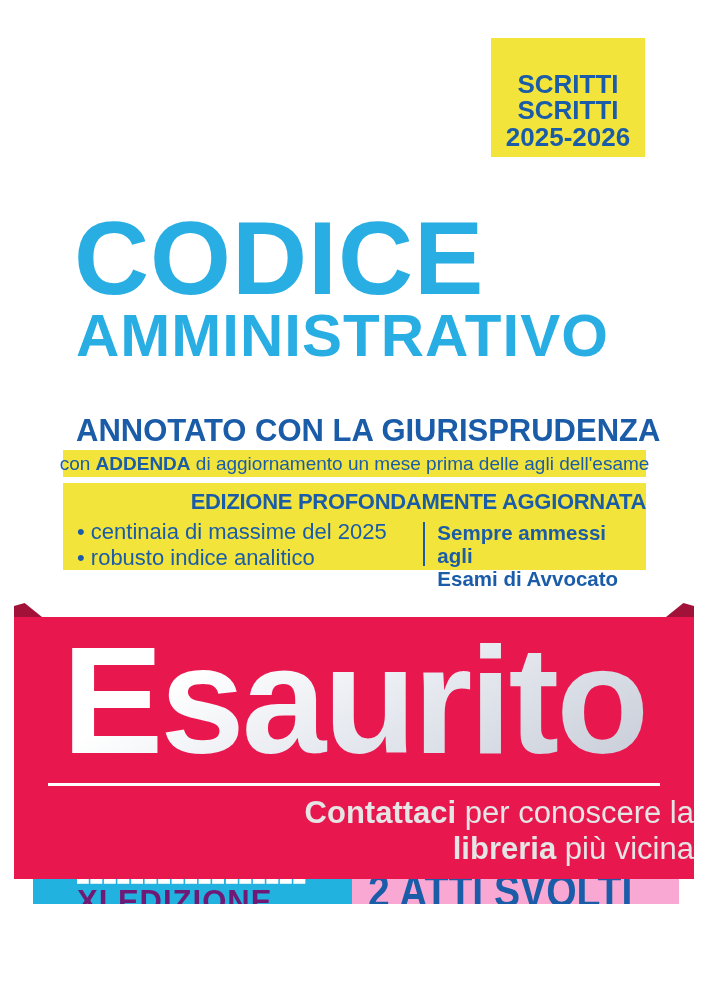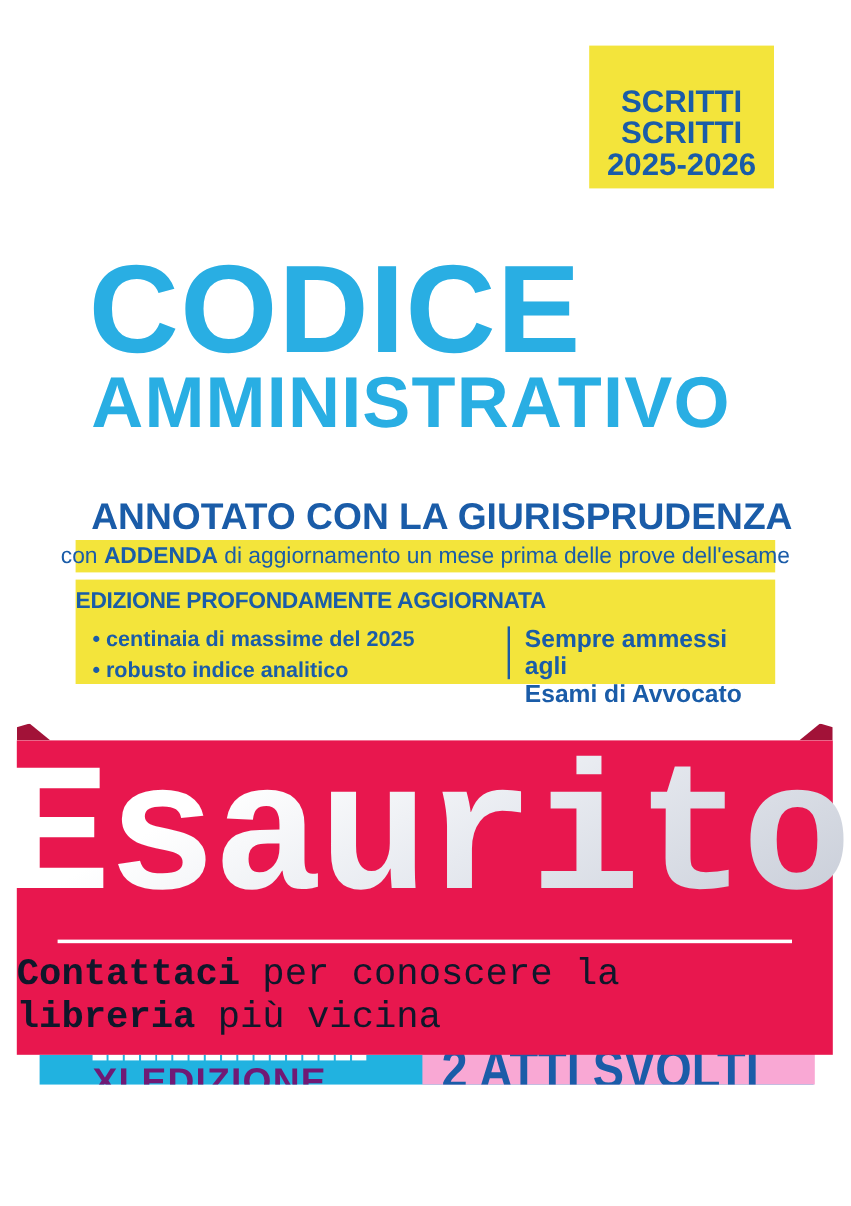--- a/index.html
+++ b/index.html
@@ -36,49 +36,49 @@
     display:flex;align-items:flex-start;justify-content:center;
     font-size:19px;line-height:27px;white-space:pre;
   }
   .addenda b{font-weight:bold;}
   
   .edition-box{
     position:absolute;left:63px;top:483px;width:583px;height:87px;
     background:#f3e43b;color:#1a5ca8;box-sizing:border-box;padding-top:4px;
   }
   .edition-heading{
-    text-align:left;font-weight:bold;font-size:19px;line-height:30px;letter-spacing:-0.3px;
+    text-align:right;font-weight:bold;font-size:22px;line-height:30px;letter-spacing:-0.3px;
   }
   .edition-row{display:flex;margin-top:2px;}
   .edition-bullets{
     width:362px;box-sizing:border-box;padding-left:14px;
-    font-weight:bold;font-size:18px;line-height:26px;
+    font-weight:normal;font-size:22px;line-height:26px;
   }
   .edition-divider{width:2px;background:#1a5ca8;margin-top:3px;height:44px;}
   .edition-right{
     box-sizing:border-box;padding-left:12px;padding-top:2px;
     font-weight:bold;font-size:20.5px;line-height:23px;
   }
   
   .ribbon{
     position:absolute;left:14px;top:617px;width:680px;height:262px;
-    background:#e8174e;z-index:5;font-family:Liberation Mono, monospace;
+    background:#e8174e;z-index:5;
   }
   .ribbon-fold{position:absolute;width:28px;height:14px;top:-14px;background:#a21238;z-index:4;}
   .ribbon-fold.left{left:0;clip-path:polygon(0 22%,38% 0,100% 100%,0 100%);}
   .ribbon-fold.right{right:0;clip-path:polygon(62% 0,100% 22%,100% 100%,0 100%);}
   .esaurito-row{height:166px;display:flex;align-items:center;justify-content:center;}
   .esaurito{
     font-weight:bold;font-size:152px;line-height:1;letter-spacing:-3px;
     background:linear-gradient(150deg,#ffffff 25%,#e7eaf0 55%,#c6cbd6 100%);
     -webkit-background-clip:text;background-clip:text;color:transparent;
   }
   .ribbon-divider{width:612px;height:3px;background:#ffffff;margin:0 auto;}
   .contact{
-    margin-top:9px;text-align:left;color:#0f172a;
+    margin-top:9px;text-align:right;color:#e5e5e5;
     font-size:31px;line-height:36px;
   }
   .contact b{font-weight:bold;}
   
   .bottom-block{
     position:absolute;left:33px;top:879px;width:645px;height:76px;
     background:#21b2e0;z-index:1;
   }
   .occluded-fragment{
     position:absolute;left:44px;top:0;height:5px;width:240px;overflow:hidden;
@@ -109,21 +109,21 @@
   <div class="badge">
     <div>SCRITTI</div>
     <div>SCRITTI</div>
     <div>2025-2026</div>
   </div>
 
   <div class="title-main">CODICE</div>
   <div class="title-sub">AMMINISTRATIVO</div>
   <div class="title-tag">ANNOTATO CON LA GIURISPRUDENZA</div>
 
-  <div class="addenda"><span>con </span><b>ADDENDA</b><span> di aggiornamento un mese prima delle prove dell'esame</span></div>
+  <div class="addenda"><span>con </span><b>ADDENDA</b><span> di aggiornamento un mese prima delle agli dell'esame</span></div>
 
   <div class="edition-box">
     <div class="edition-heading">EDIZIONE PROFONDAMENTE AGGIORNATA</div>
     <div class="edition-row">
       <div class="edition-bullets">
         <div>• centinaia di massime del 2025</div>
         <div>• robusto indice analitico</div>
       </div>
       <div class="edition-divider"></div>
       <div class="edition-right">

